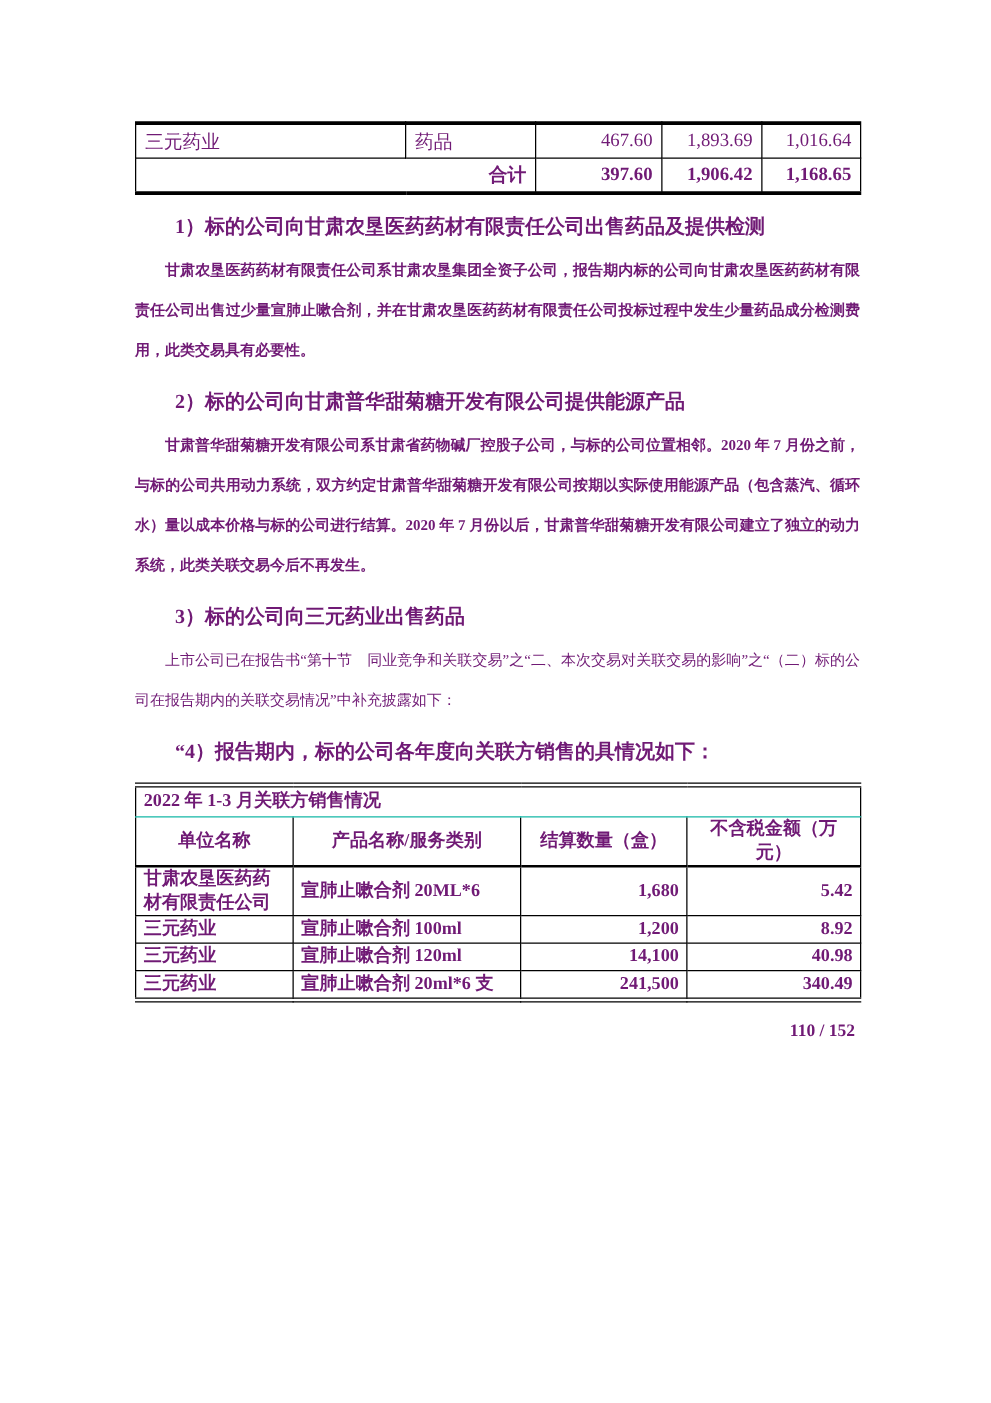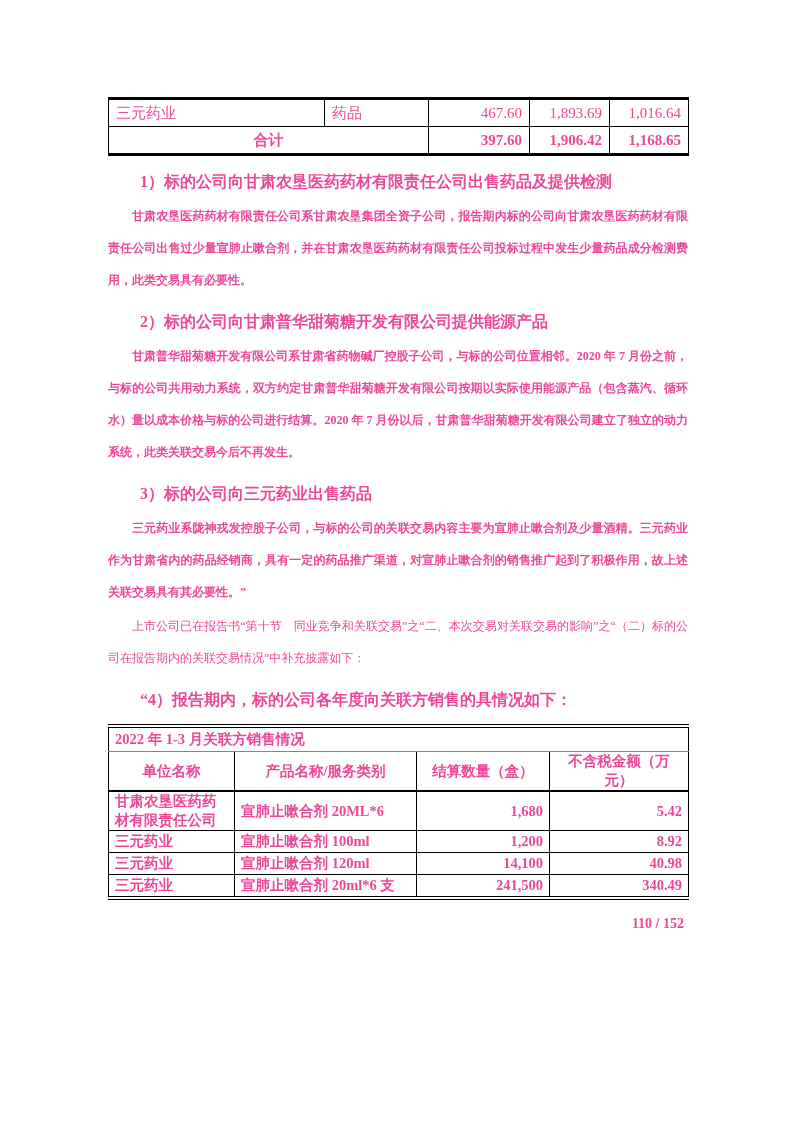--- a/index.html
+++ b/index.html
@@ -1,32 +1,32 @@
 <!DOCTYPE html>
 <html><head>
 <meta charset="utf-8">
 <style>
   html,body{margin:0;padding:0;background:#ffffff;}
   .page{
     position:relative;
     width:793px;height:1122px;
-    background:#ffffff;color:#ec4899;
+    background:#ffffff;color:#701a75;
     font-family:"Liberation Serif","DejaVu Serif",serif;
     overflow:hidden;
   }
   .content{position:absolute;left:108px;top:0;width:580px;}
 
   
   table{border-collapse:collapse;table-layout:fixed;width:580px;}
   td{vertical-align:middle;overflow:hidden;}
   .t1{margin-top:97px;border-top:3px solid #000;border-bottom:3px solid #000;}
   .t1 td{border:1px solid #000;font-size:15px;padding:0 7px;height:26px;}
   .t1 .num{text-align:right;}
   .t1 .total td{font-weight:bold;}
-  .t1 .total .lbl{text-align:center;}
+  .t1 .total .lbl{text-align:right;}
 
   
   .item-head{font-weight:bold;font-size:16px;line-height:32px;text-indent:2em;margin:10px 0 0 0;}
   .para{font-size:12px;line-height:32px;text-indent:2em;text-align:justify;margin:2px 0 0 0;font-weight:bold;}
   .para.regular{font-weight:normal;}
   .sec-head{
     font-family:"Liberation Sans","DejaVu Sans",sans-serif;
     font-weight:bold;font-size:17px;line-height:32px;text-indent:1.6em;margin:10px 0 0 0;
   }
 
@@ -75,21 +75,20 @@
       </tbody>
     </table>
 
     <div class="item-head">1）标的公司向甘肃农垦医药药材有限责任公司出售药品及提供检测</div>
     <div class="para">甘肃农垦医药药材有限责任公司系甘肃农垦集团全资子公司，报告期内标的公司向甘肃农垦医药药材有限责任公司出售过少量宣肺止嗽合剂，并在甘肃农垦医药药材有限责任公司投标过程中发生少量药品成分检测费用，此类交易具有必要性。</div>
 
     <div class="item-head">2）标的公司向甘肃普华甜菊糖开发有限公司提供能源产品</div>
     <div class="para">甘肃普华甜菊糖开发有限公司系甘肃省药物碱厂控股子公司，与标的公司位置相邻。2020 年 7 月份之前，与标的公司共用动力系统，双方约定甘肃普华甜菊糖开发有限公司按期以实际使用能源产品（包含蒸汽、循环水）量以成本价格与标的公司进行结算。2020 年 7 月份以后，甘肃普华甜菊糖开发有限公司建立了独立的动力系统，此类关联交易今后不再发生。</div>
 
     <div class="item-head">3）标的公司向三元药业出售药品</div>
-    <div class="para">三元药业系陇神戎发控股子公司，与标的公司的关联交易内容主要为宣肺止嗽合剂及少量酒精。三元药业作为甘肃省内的药品经销商，具有一定的药品推广渠道，对宣肺止嗽合剂的销售推广起到了积极作用，故上述关联交易具有其必要性。”</div>
 
     <div class="para regular">上市公司已在报告书“第十节　同业竞争和关联交易”之“二、本次交易对关联交易的影响”之“（二）标的公司在报告期内的关联交易情况”中补充披露如下：</div>
 
     <div class="item-head">“4）报告期内，标的公司各年度向关联方销售的具情况如下：</div>
 
     <table class="t2">
       <colgroup>
         <col style="width:126px">
           <col style="width:182px">
           <col style="width:133px">

